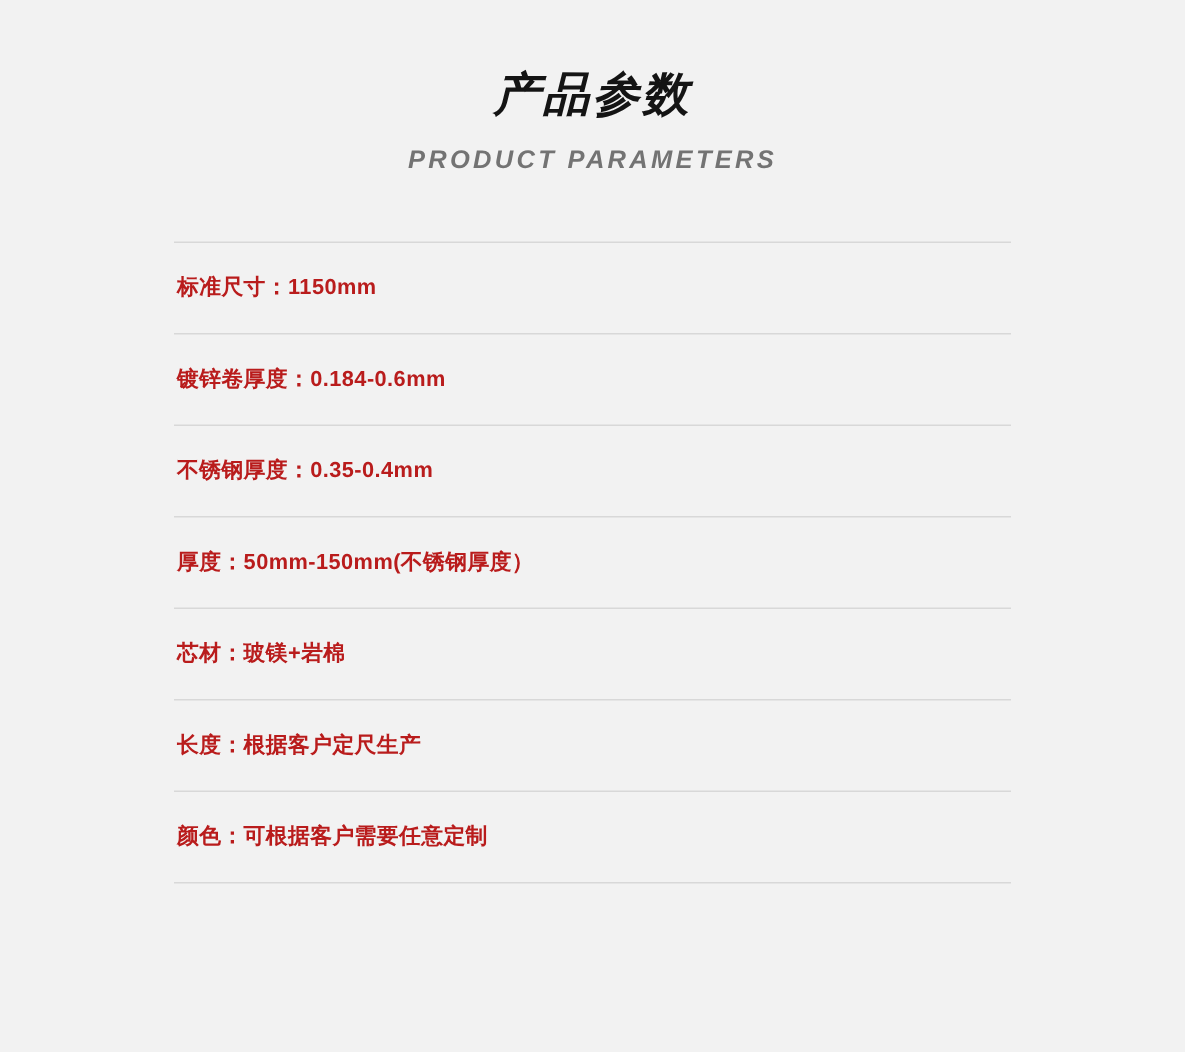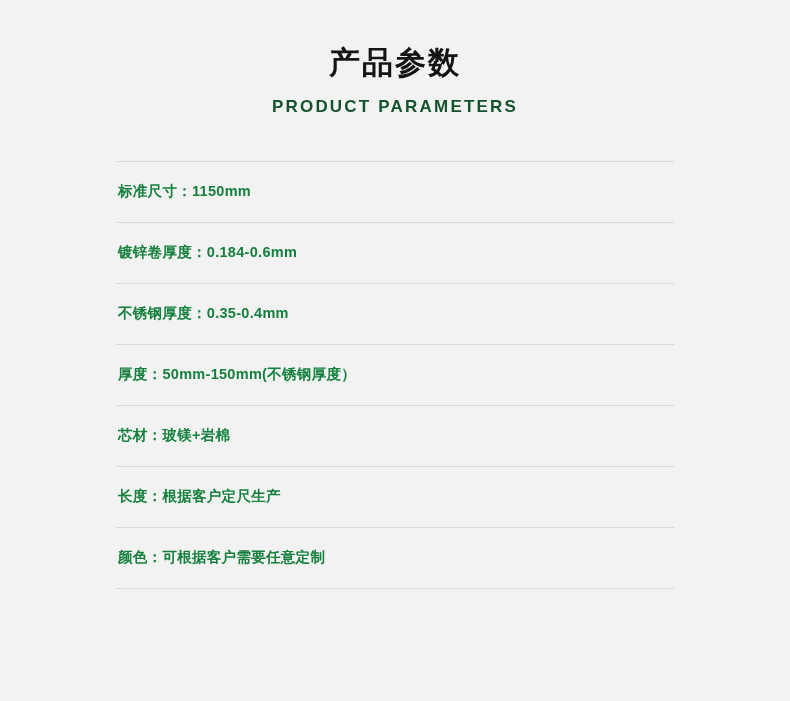--- a/index.html
+++ b/index.html
@@ -17,52 +17,53 @@
   .page {
     width: 790px;
     height: 701px;
     box-sizing: border-box;
     position: relative;
     background: #f2f2f2;
   }
   .header {
     text-align: center;
     padding-top: 44px;
+    font-style: italic;
   }
   .title-cn {
     font-size: 31px;
     font-weight: bold;
     letter-spacing: 2px;
     color: #141414;
     line-height: 1.25;
   }
   .title-en {
     font-size: 17px;
     font-weight: bold;
     letter-spacing: 2.2px;
-    color: #14532d;
+    color: #737373;
     margin-top: 14px;
   }
   .params {
     margin: 44px auto 0 auto;
     width: 558px;
   }
   .param-row {
     border-bottom: 1px solid #d8d8d8;
     height: 60px;
     display: flex;
     align-items: center;
   }
   .param-row:first-child {
     border-top: 1px solid #d8d8d8;
   }
   .param-text {
     font-size: 14.5px;
     font-weight: bold;
-    color: #15803d;
+    color: #b91c1c;
     letter-spacing: 0.3px;
     padding-left: 2px;
     white-space: nowrap;
   }
 </style>
 </head>
 <body>
 
 <div class="page">
 

